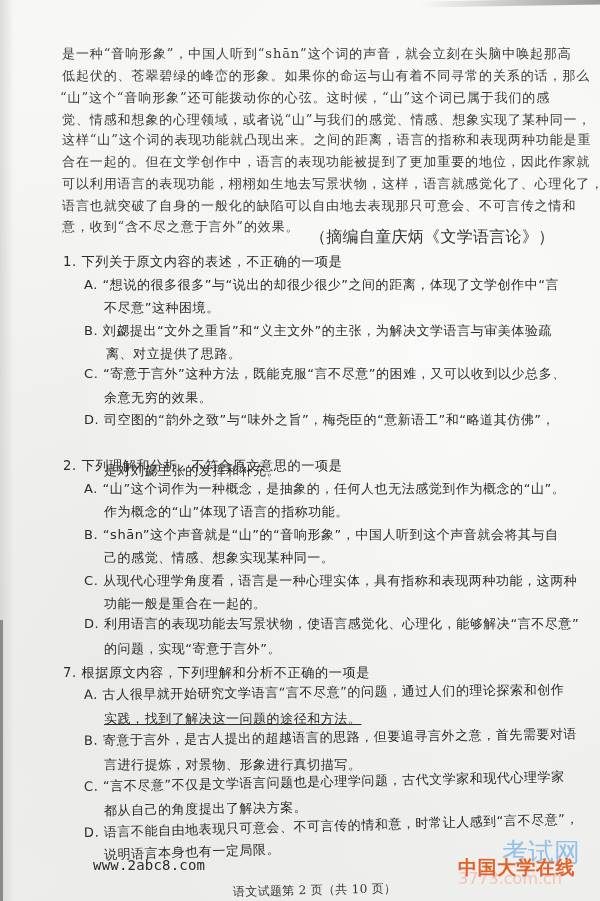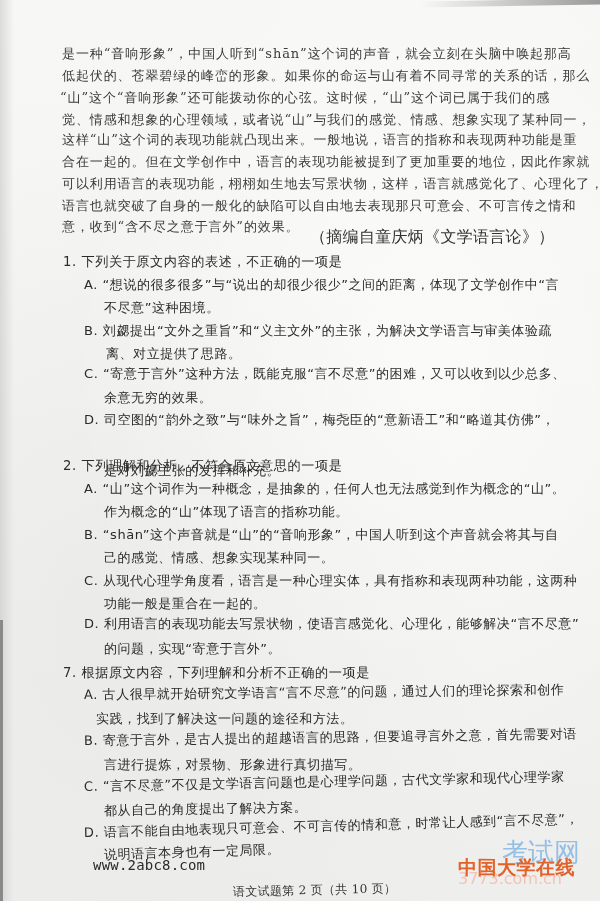--- a/index.html
+++ b/index.html
@@ -139,21 +139,21 @@
 <div class="page">
   <div class="left-shadow"></div>
   <div class="top-edge"></div>
   <div class="left-edge"></div>
 
   <div class="passage">
     <div class="line" style="left:62px;top:45px;">是一种“音响形象”，中国人听到“shān”这个词的声音，就会立刻在头脑中唤起那高</div>
     <div class="line" style="left:62px;top:67px;">低起伏的、苍翠碧绿的峰峦的形象。如果你的命运与山有着不同寻常的关系的话，那么</div>
     <div class="line" style="left:60px;top:89px;">“山”这个“音响形象”还可能拨动你的心弦。这时候，“山”这个词已属于我们的感</div>
     <div class="line" style="left:62px;top:111px;">觉、情感和想象的心理领域，或者说“山”与我们的感觉、情感、想象实现了某种同一，</div>
-    <div class="line" style="left:62px;top:131px;">这样“山”这个词的表现功能就凸现出来。一般地说，语言的指称和表现两种功能是重</div>
+    <div class="line" style="left:62px;top:131px;">这样“山”这个词的表现功能就凸现出来。之间的距离，语言的指称和表现两种功能是重</div>
     <div class="line" style="left:62px;top:153px;">合在一起的。但在文学创作中，语言的表现功能被提到了更加重要的地位，因此作家就</div>
     <div class="line" style="left:62px;top:175px;">可以利用语言的表现功能，栩栩如生地去写景状物，这样，语言就感觉化了、心理化了，</div>
     <div class="line" style="left:62px;top:197px;">语言也就突破了自身的一般化的缺陷可以自由地去表现那只可意会、不可言传之情和</div>
     <div class="line" style="left:62px;top:218px;">意，收到“含不尽之意于言外”的效果。</div>
   </div>
   <div class="source">（摘编自童庆炳《文学语言论》）</div>
 
   <div>
     <div class="line question-stem" style="left:63px;top:253px;">1. 下列关于原文内容的表述，不正确的一项是</div>
     <div class="line q-line" style="left:84px;top:276px;">A. “想说的很多很多”与“说出的却很少很少”之间的距离，体现了文学创作中“言</div>
@@ -174,21 +174,21 @@
     <div class="line q-line" style="left:104px;top:549px;">己的感觉、情感、想象实现某种同一。</div>
     <div class="line q-line" style="left:84px;top:572px;">C. 从现代心理学角度看，语言是一种心理实体，具有指称和表现两种功能，这两种</div>
     <div class="line q-line" style="left:104px;top:595px;">功能一般是重合在一起的。</div>
     <div class="line q-line" style="left:84px;top:615px;">D. 利用语言的表现功能去写景状物，使语言感觉化、心理化，能够解决“言不尽意”</div>
     <div class="line q-line" style="left:104px;top:640px;">的问题，实现“寄意于言外”。</div>
   </div>
 
   <div>
     <div class="line question-stem" style="left:63px;top:664px;">7. 根据原文内容，下列理解和分析不正确的一项是</div>
     <div class="line q-line tilt" style="left:84px;top:686px;transform:rotate(-0.6deg);">A. 古人很早就开始研究文学语言“言不尽意”的问题，通过人们的理论探索和创作</div>
-    <div class="line q-line" style="left:96px;top:710px;">实践，找到了解决这一问题的途径和方法。</div>
+    <div class="line q-line" style="left:104px;top:710px;text-decoration:underline;">实践，找到了解决这一问题的途径和方法。</div>
     <div class="line q-line tilt" style="left:84px;top:732px;transform:rotate(-0.8deg);">B. 寄意于言外，是古人提出的超越语言的思路，但要追寻言外之意，首先需要对语</div>
     <div class="line q-line" style="left:104px;top:756px;">言进行提炼，对景物、形象进行真切描写。</div>
     <div class="line q-line tilt" style="left:84px;top:778px;transform:rotate(-1.2deg);">C. “言不尽意”不仅是文学语言问题也是心理学问题，古代文学家和现代心理学家</div>
     <div class="line q-line tilt" style="left:104px;top:802px;transform:rotate(-1deg);">都从自己的角度提出了解决方案。</div>
     <div class="line q-line tilt" style="left:84px;top:824px;transform:rotate(-1.6deg);">D. 语言不能自由地表现只可意会、不可言传的情和意，时常让人感到“言不尽意”，</div>
     <div class="line q-line tilt" style="left:104px;top:846px;transform:rotate(-1.8deg);">说明语言本身也有一定局限。</div>
   </div>
 
   <div class="website">www.2abc8.com</div>
 

